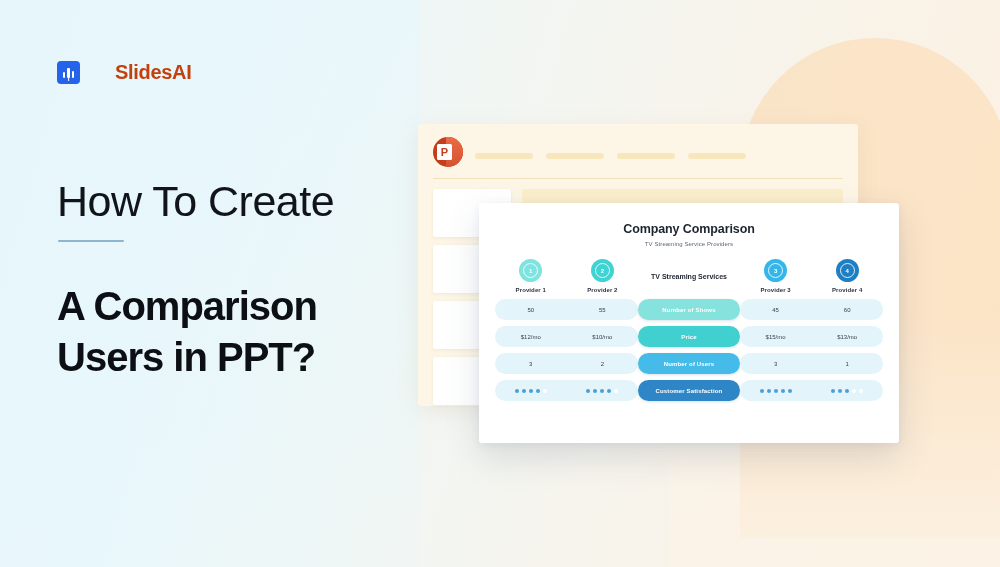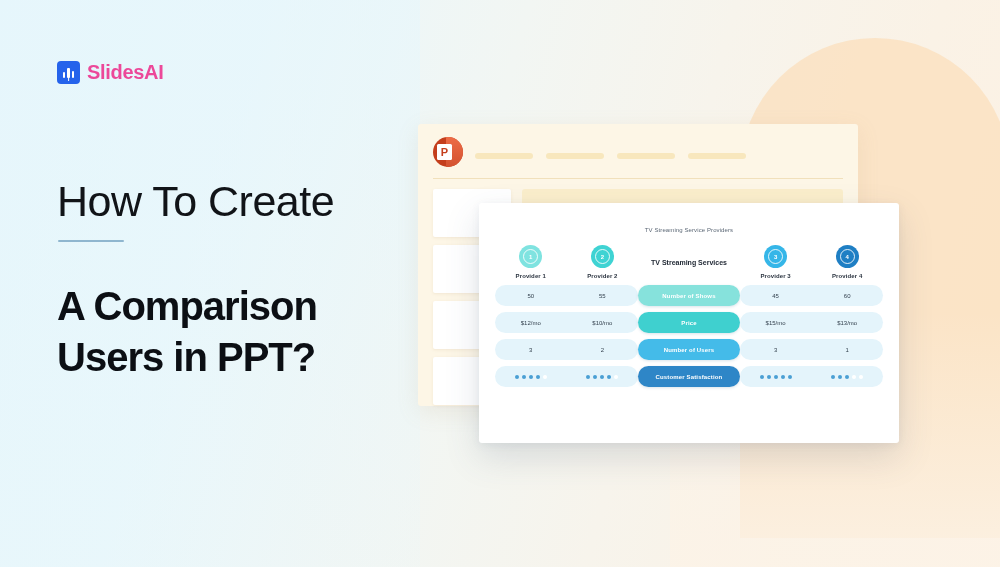--- a/index.html
+++ b/index.html
@@ -39,21 +39,21 @@
   }
   .logo-mark .bars { display:flex; align-items:flex-end; gap:2px; height:10px; }
   .logo-mark .bars i { display:block; width:2.5px; background:#fff; border-radius:1px; }
   .logo-mark .bars i:nth-child(1){ height:6px; }
   .logo-mark .bars i:nth-child(2){ height:10px; }
   .logo-mark .bars i:nth-child(3){ height:7px; }
   .logo-mark::after {
     content:""; position:absolute; bottom:3px; left:50%; transform:translateX(-50%);
     width:1.8px; height:4px; background:#fff;
   }
-  .logo-text { font-size:20px; font-weight:bold; color:#ec4899; letter-spacing:-.3px; }
+  .logo-text { font-size:20px; font-weight:bold; color:#c2410c; letter-spacing:-.3px;margin-left:28px; }
 
   
   .kicker {
     position:absolute; left:57px; top:180px;
     font-size:43px; font-weight:300; color:#111418; letter-spacing:-.5px; line-height:1;
   }
   .kicker-rule {
     position:absolute; left:58px; top:240px; width:66px; height:2px;
     background:#8fb6cf; border-radius:2px;
   }
@@ -181,20 +181,21 @@
       <div class="slide-thumb"></div>
       <div class="slide-thumb"></div>
       <div class="slide-thumb"></div>
       <div class="slide-thumb"></div>
     </div>
     <div class="ppt-canvas"></div>
   </div>
 </div>
 
 <div class="slide">
+  <div class="slide-title">Company Comparison</div>
   <div class="slide-sub">TV Streaming Service Providers</div>
 
   <div class="grid head-row" id="head-row">
       <div class="prov">
         <span class="circ" style="background:#7fe3e0">
           <span>1</span>
         </span>
         <span class="prov-name">Provider 1</span>
       </div>
       <div class="prov">

